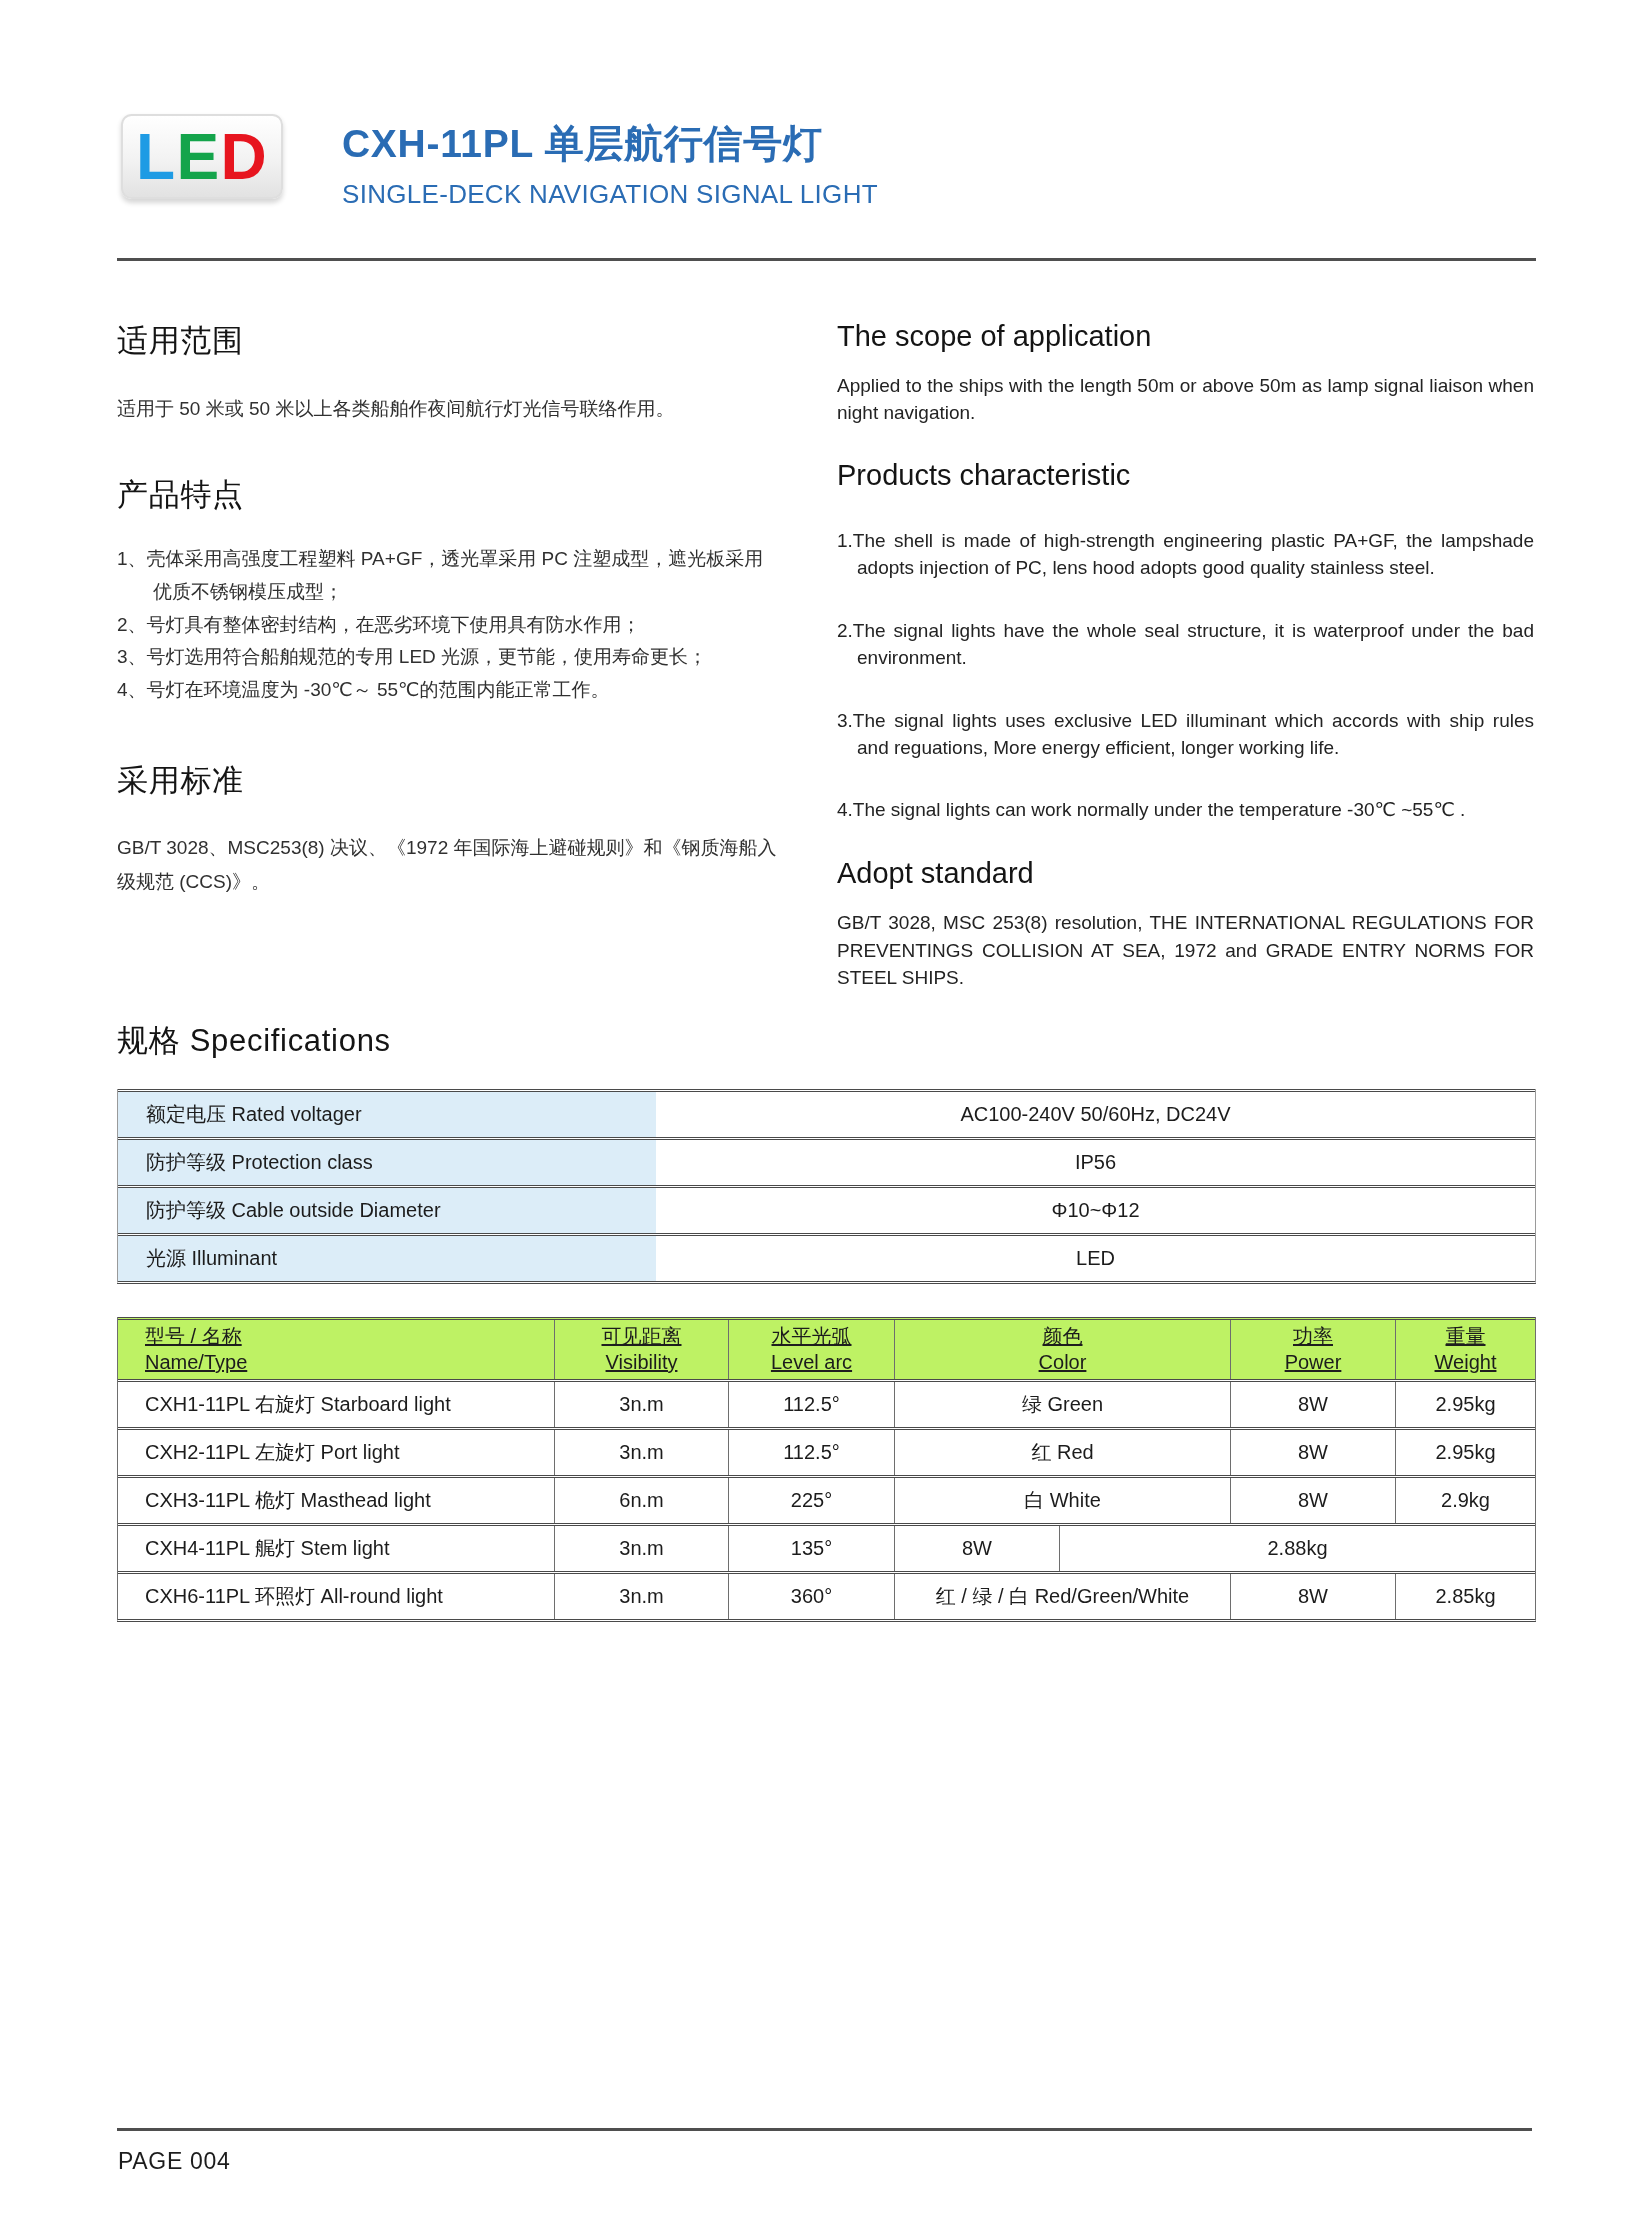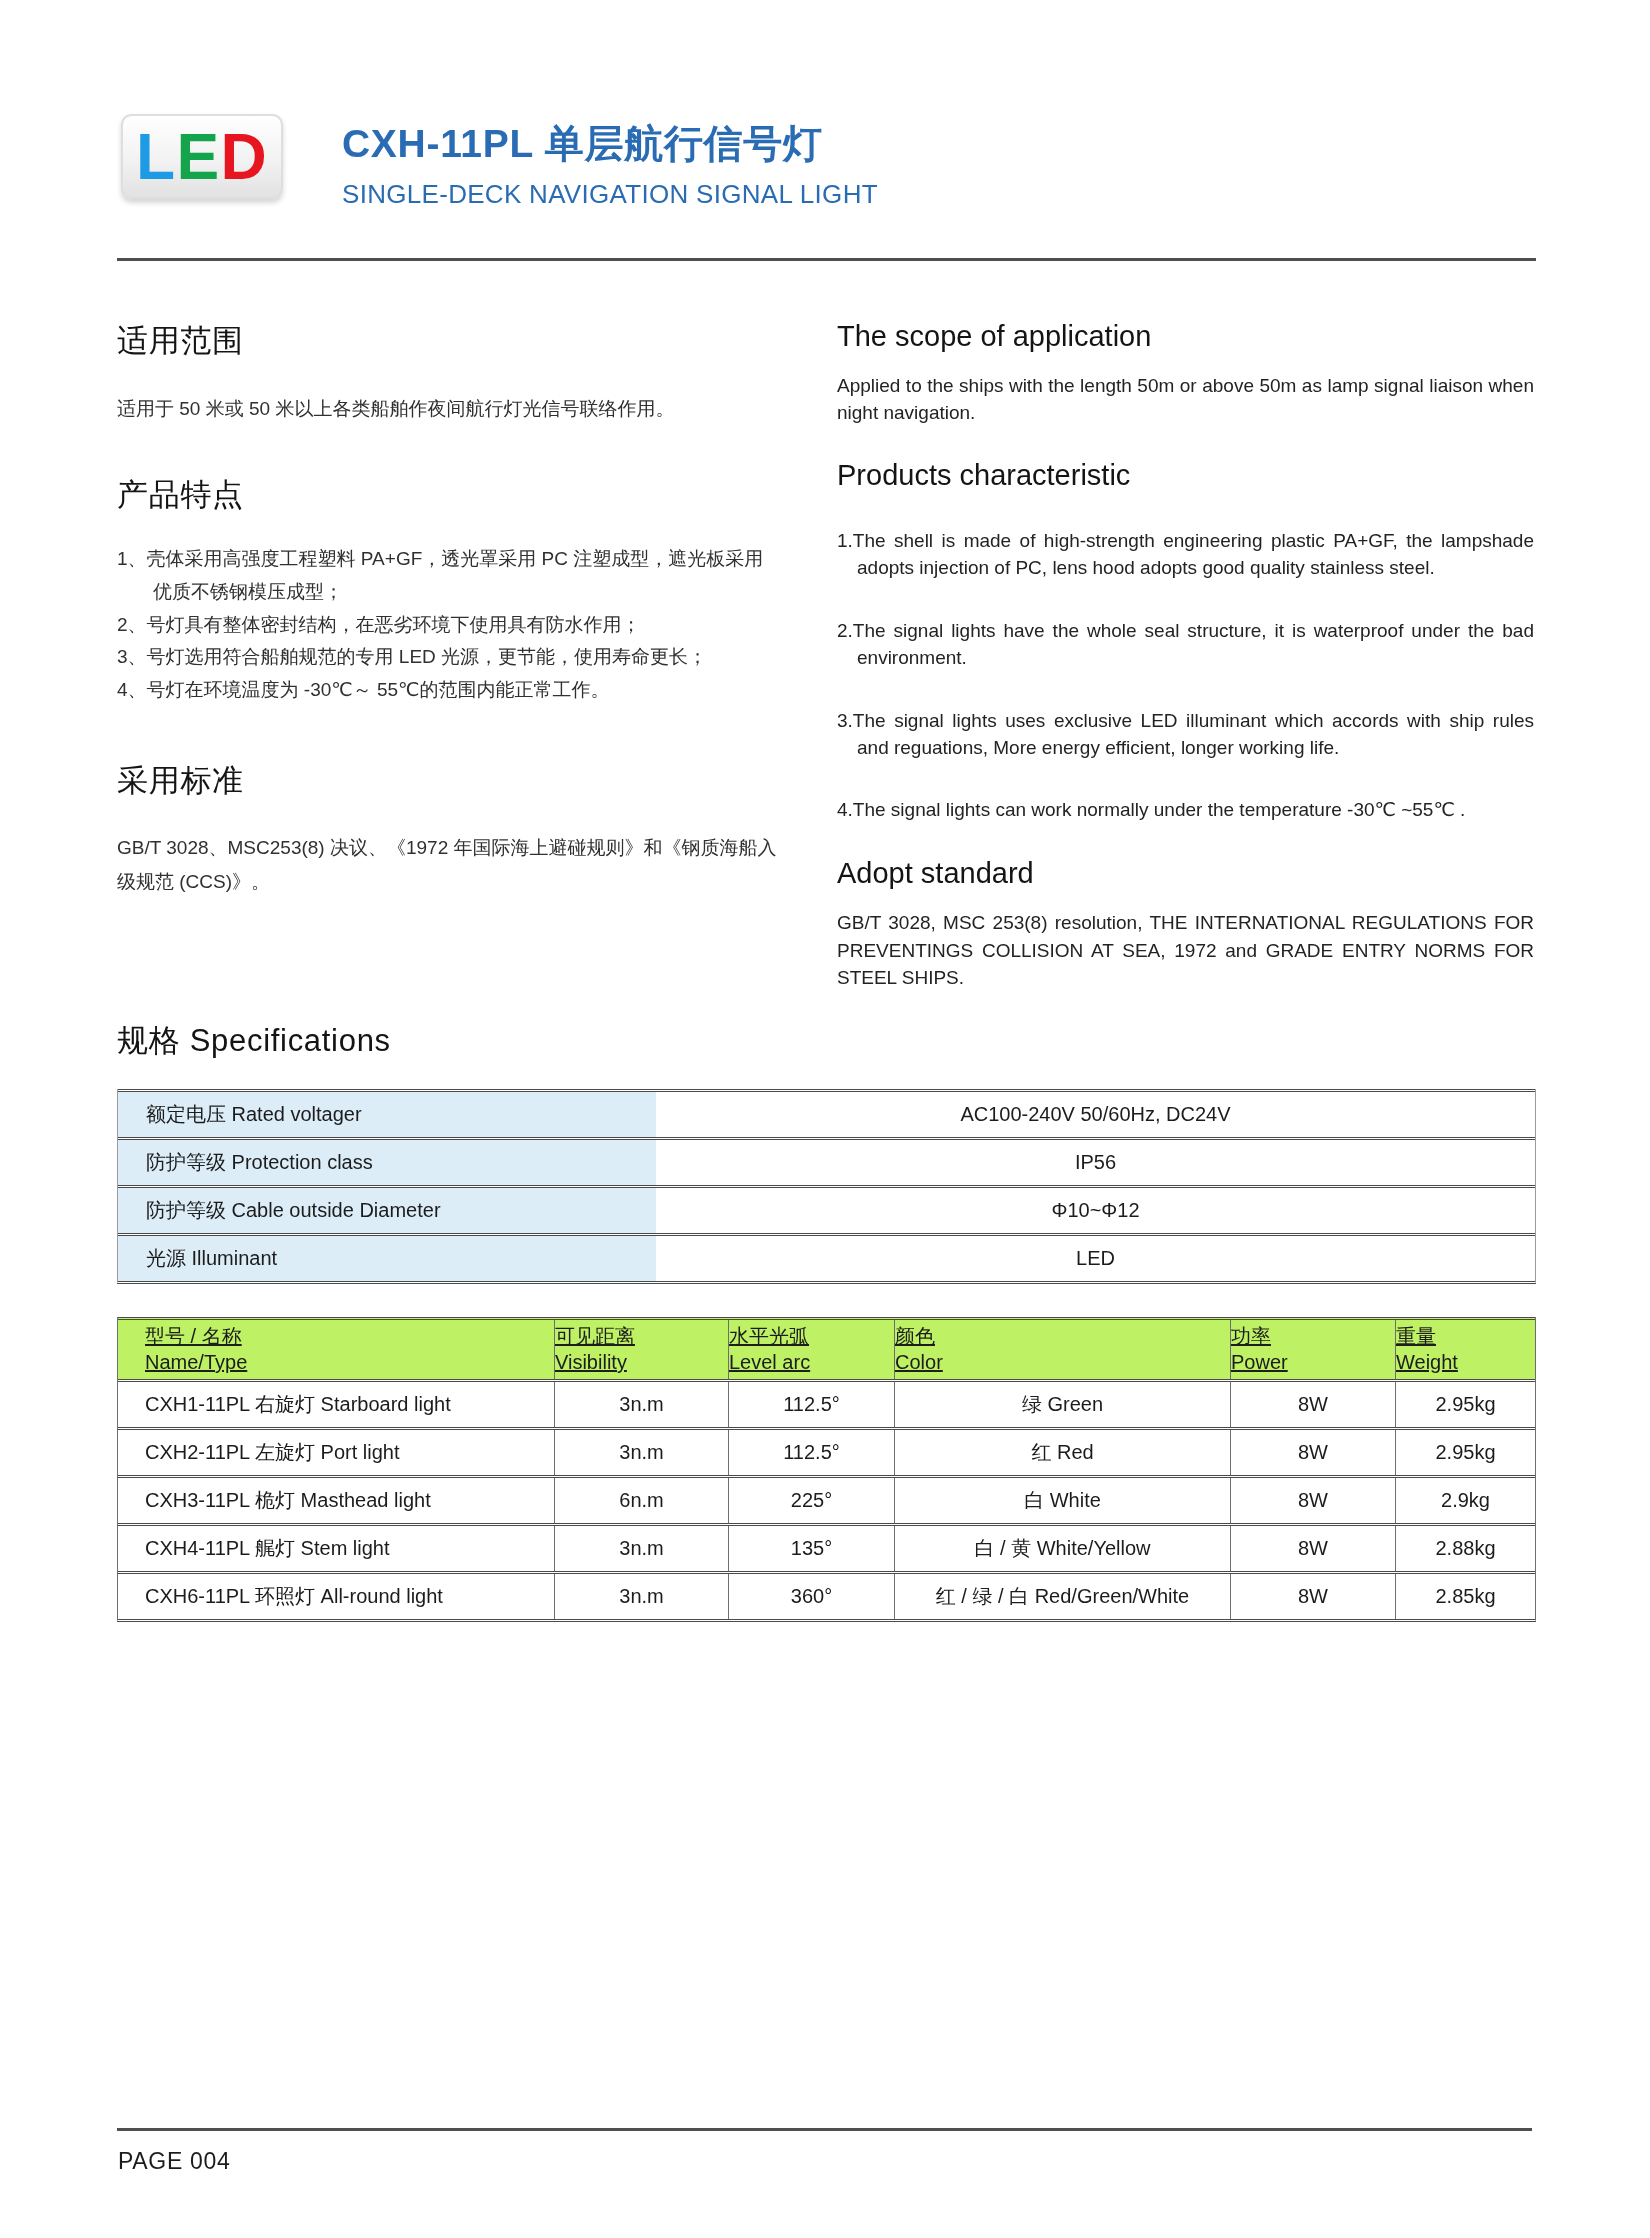--- a/index.html
+++ b/index.html
@@ -58,21 +58,21 @@
   .t1-value{flex:1;display:flex;align-items:center;justify-content:center;font-size:20px;color:#1c1c1c;}
   
   .table2{
     margin:33px 114px 0 117px;
     border-left:1.3px solid #6e6e6e;border-right:1.3px solid #6e6e6e;
     border-bottom:3.3px double #4a4a4a;
   }
   .t2-header{display:flex;background:#bef264;border-top:3.3px double #4a4a4a;text-decoration:underline;}
   .t2-hcell{
     box-sizing:border-box;height:59px;
-    display:flex;flex-direction:column;justify-content:center;align-items:flex-start;
+    display:flex;flex-direction:column;justify-content:center;align-items:center;
     font-size:20px;color:#1c1c1c;line-height:1.32;
     border-left:1.3px solid #6e6e6e;
   }
   .t2-hcell:first-child{border-left:none;align-items:flex-start;padding-left:27px;}
   .t2-row{display:flex;border-top:3.3px double #4a4a4a;}
   .t2-cell{
     box-sizing:border-box;height:45px;
     display:flex;align-items:center;justify-content:center;
     font-size:20px;color:#1c1c1c;
     border-left:1.3px solid #6e6e6e;
@@ -208,21 +208,20 @@
       <div class="t2-cell c1">6n.m</div>
       <div class="t2-cell c2">225°</div>
       <div class="t2-cell c3">白 White</div>
       <div class="t2-cell c4">8W</div>
       <div class="t2-cell c5">2.9kg</div>
     </div>
     <div class="t2-row">
       <div class="t2-cell c0">CXH4-11PL 艉灯 Stem light</div>
       <div class="t2-cell c1">3n.m</div>
       <div class="t2-cell c2">135°</div>
-      <div class="t2-cell c3">白 / 黄 White/Yellow</div>
       <div class="t2-cell c4">8W</div>
       <div class="t2-cell c5">2.88kg</div>
     </div>
     <div class="t2-row">
       <div class="t2-cell c0">CXH6-11PL 环照灯 All-round light</div>
       <div class="t2-cell c1">3n.m</div>
       <div class="t2-cell c2">360°</div>
       <div class="t2-cell c3">红 / 绿 / 白 Red/Green/White</div>
       <div class="t2-cell c4">8W</div>
       <div class="t2-cell c5">2.85kg</div>

